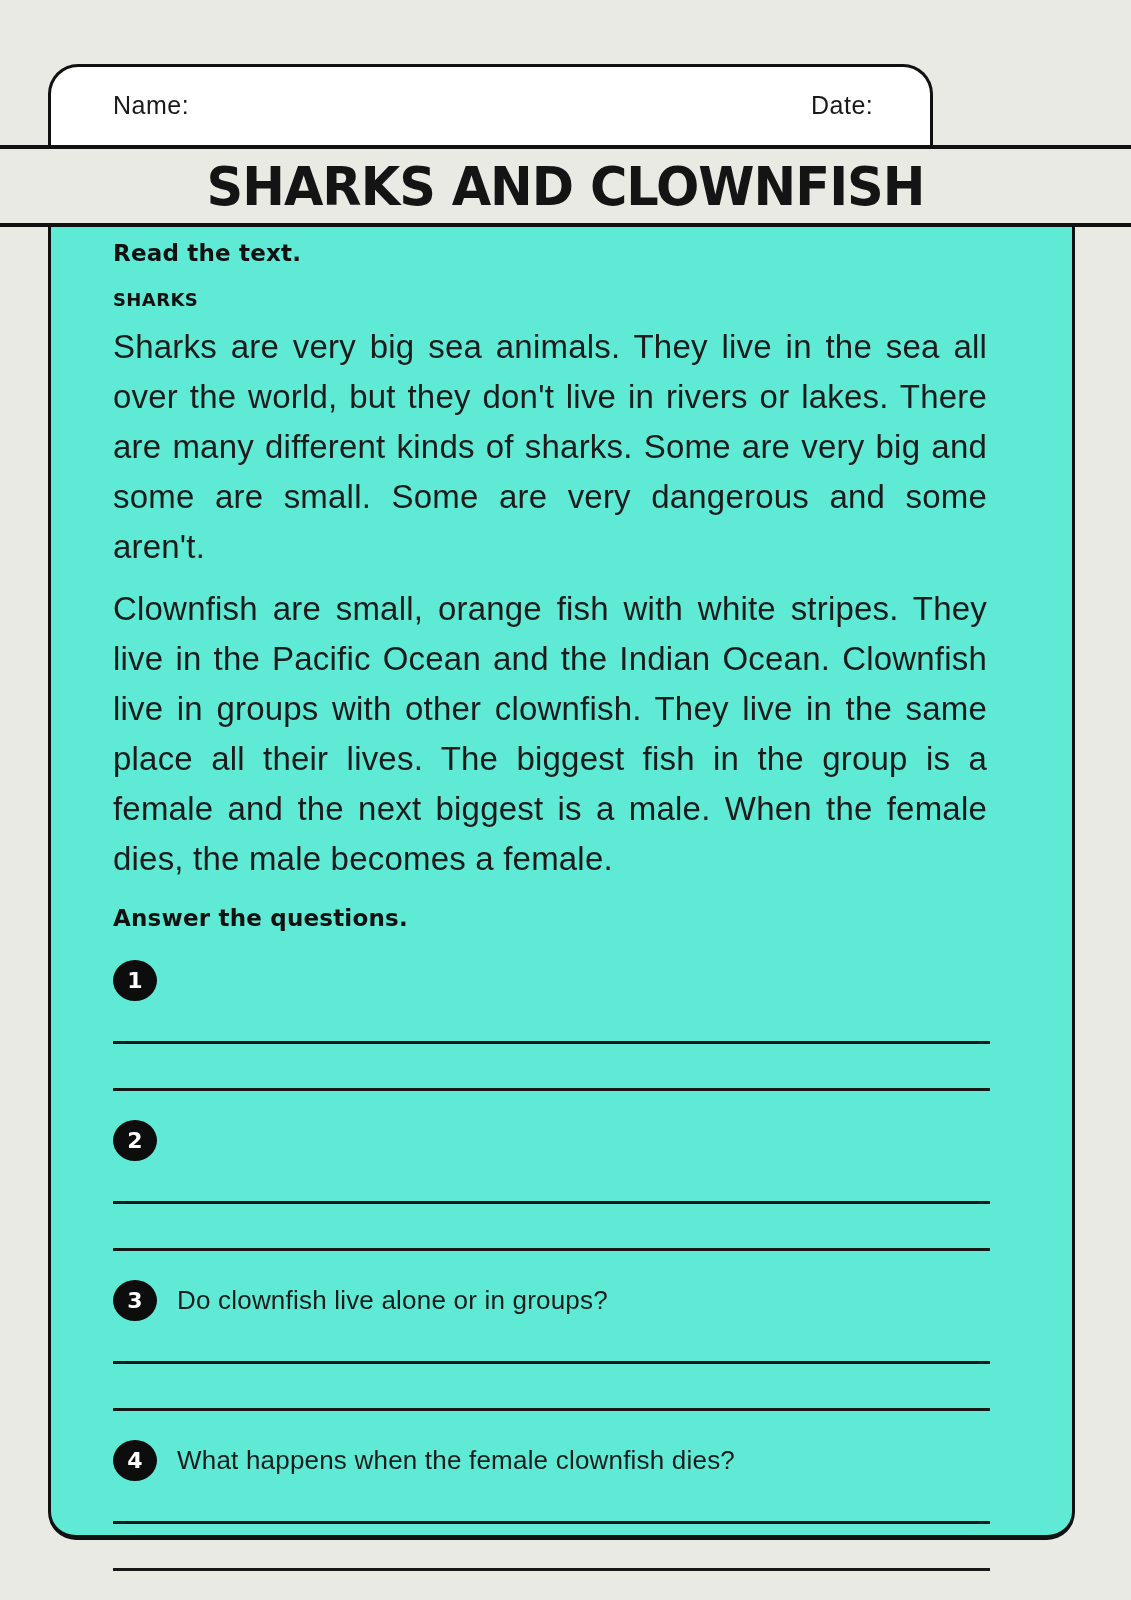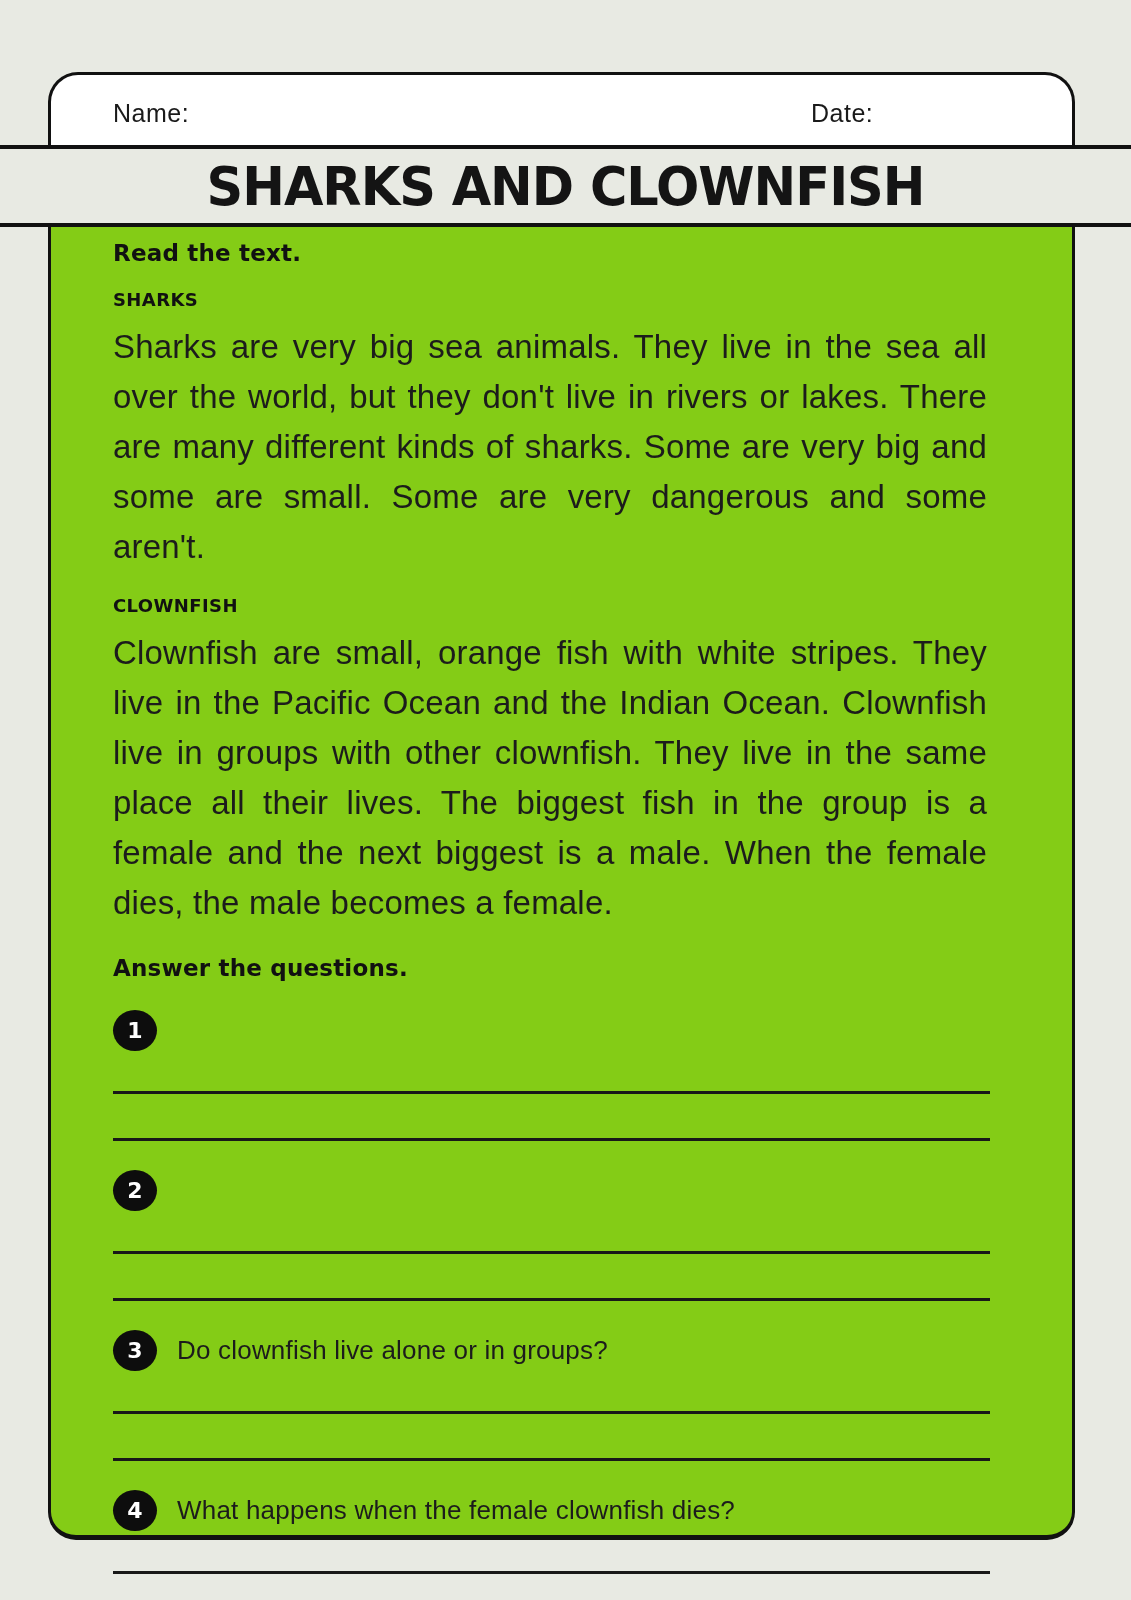--- a/index.html
+++ b/index.html
@@ -8,22 +8,22 @@
     position: relative;
     background: #e8eae3;
     font-family: "Liberation Sans", sans-serif;
     color: #111111;
     overflow: hidden;
   }
 
   
   .name-box {
     position: absolute;
-    left: 48px; top: 72px;
-    width: 1027px; height: 100px;
+    left: 48px; top: 64px;
+    width: 885px; height: 100px;
     background: #ffffff;
     border: 3px solid #111;
     border-bottom: none;
     border-radius: 30px 30px 0 0;
     z-index: 1;
   }
   .name-box .field-label {
     position: absolute;
     top: 24px;
     font-size: 25px;
@@ -60,36 +60,36 @@
     color: #141414;
     white-space: nowrap;
     transform: scaleY(1.04);
   }
 
   
   .main-box {
     position: absolute;
     left: 48px; top: 224px;
     width: 1027px; height: 1316px;
-    background: #84cc16;
+    background: #5eead4;
     border: 3px solid #111;
     border-bottom-width: 5px;
     border-radius: 0 0 28px 28px;
     z-index: 1;
     padding: 13px 85px 0 62px;
   }
 
   .instruction {
     font-family: "DejaVu Sans", sans-serif;
     font-weight: 700;
     font-size: 23px;
     letter-spacing: 0.2px;
   }
   .instruction.read { margin-top: 0; }
-  .instruction.answer { margin-top: 27px; }
+  .instruction.answer { margin-top: 21px; }
 
   .passage-heading {
     font-family: "DejaVu Sans", sans-serif;
     font-weight: 700;
     font-size: 18px;
     letter-spacing: 0.4px;
     margin-top: 23px;
   }
   .passage {
     margin-top: 12px;
@@ -144,21 +144,20 @@
   <span class="blank blank-date"></span>
 </div>
 
 <div class="main-box">
 
   <div class="instruction read">Read the text.</div>
 
   <div class="passage-heading">SHARKS</div>
   <p class="passage">Sharks are very big sea animals. They live in the sea all over the world, but they don't live in rivers or lakes. There are many different kinds of sharks. Some are very big and some are small. Some are very dangerous and some aren't.</p>
 
-  <div class="passage-heading">CLOWNFISH</div>
   <p class="passage">Clownfish are small, orange fish with white stripes. They live in the Pacific Ocean and the Indian Ocean. Clownfish live in groups with other clownfish. They live in the same place all their lives. The biggest fish in the group is a female and the next biggest is a male. When the female dies, the male becomes a female.</p>
 
   <div class="instruction answer">Answer the questions.</div>
 
   <div class="question">
     <div class="q-row">
       <div class="q-badge">1</div>
     </div>
     <div class="answer-line first"></div>
     <div class="answer-line second"></div>

